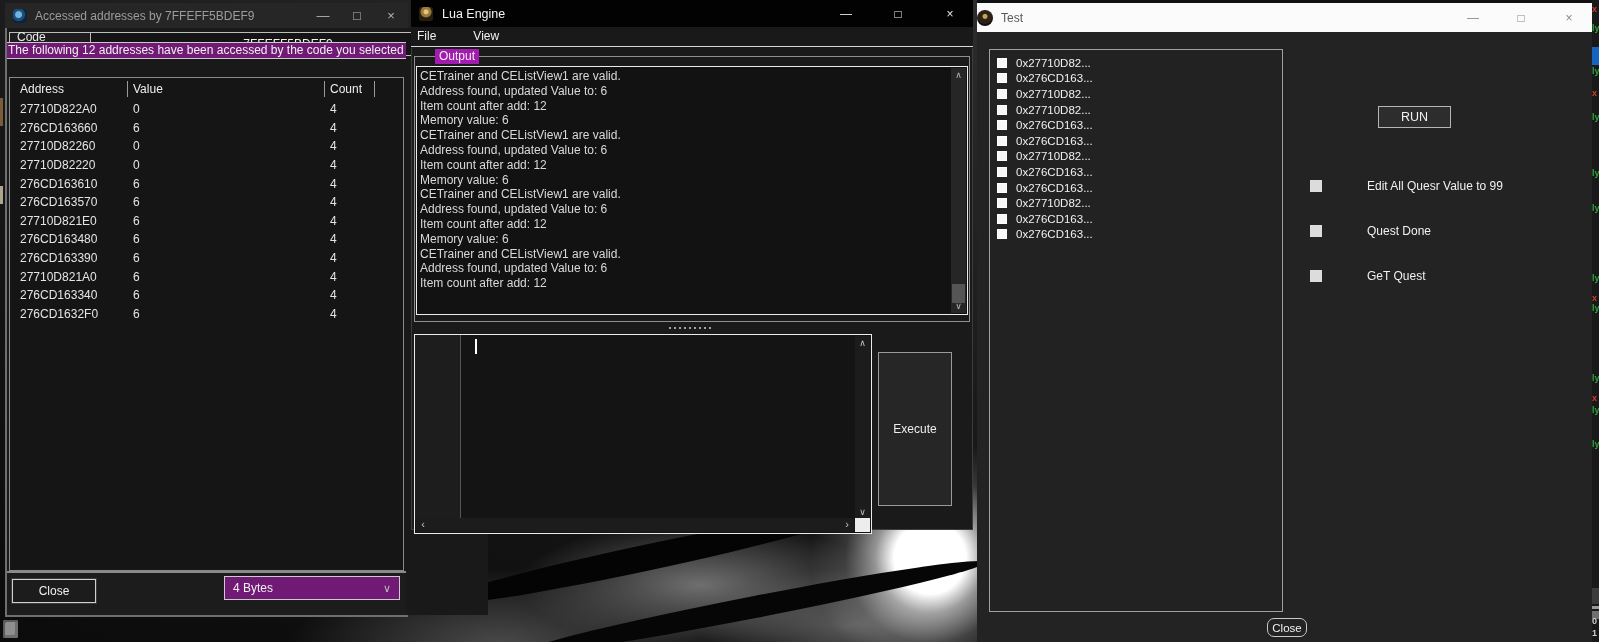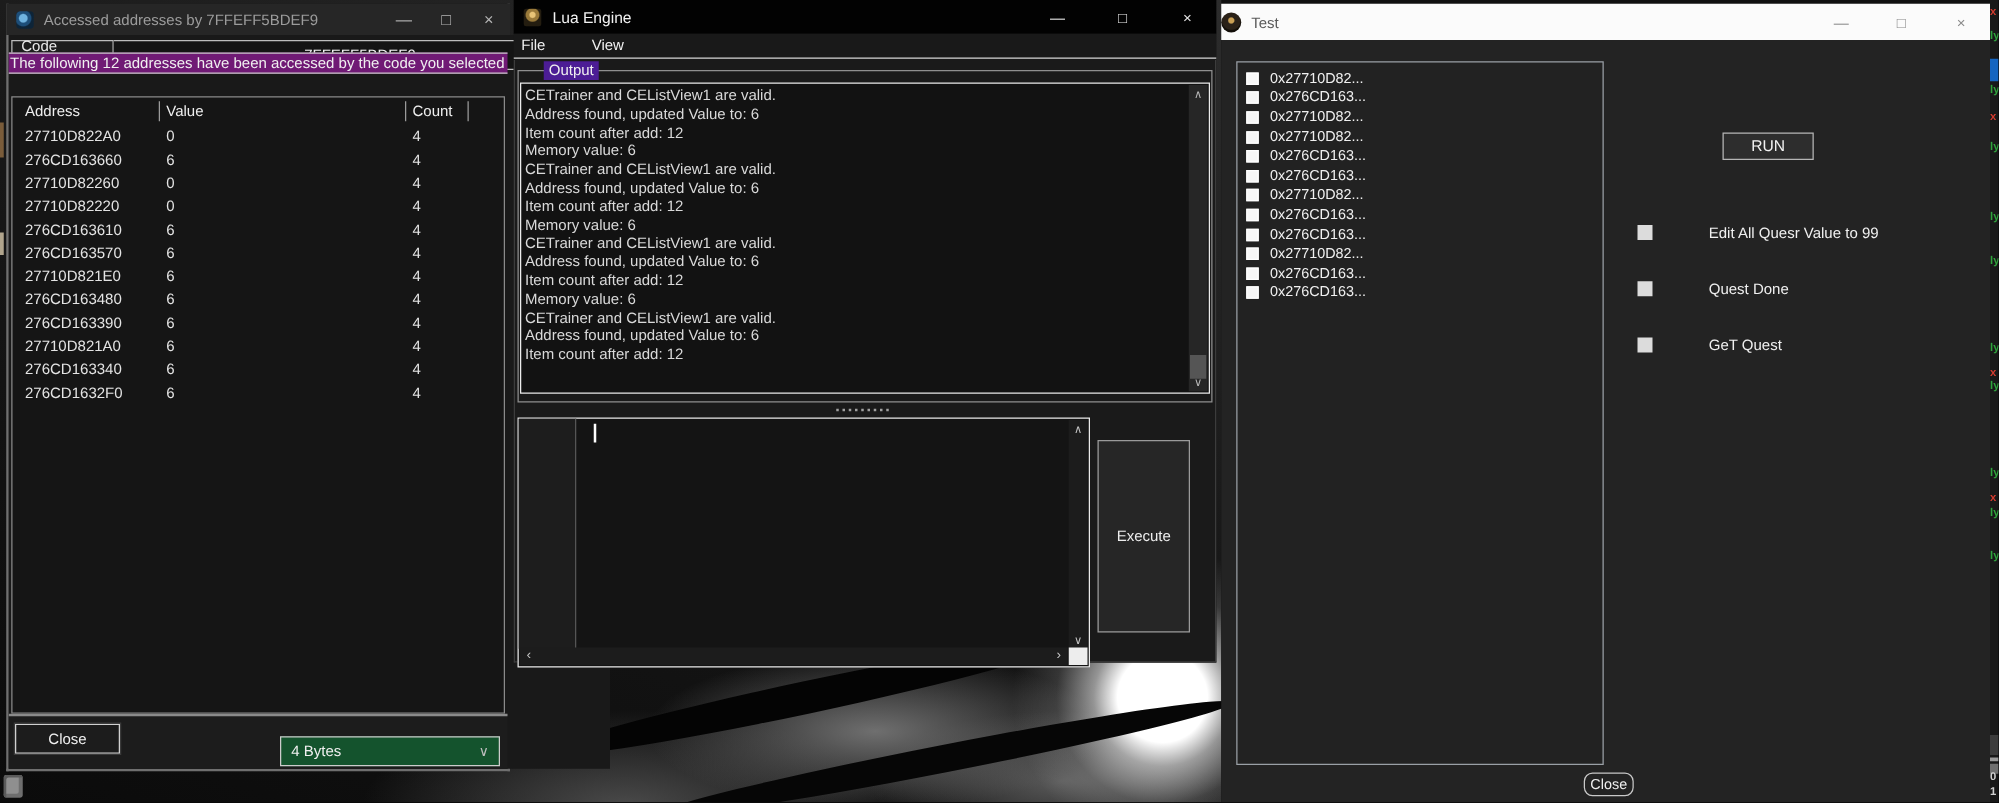--- a/index.html
+++ b/index.html
@@ -49,38 +49,38 @@
   .t-header{display:grid;grid-template-columns:118px 197px 50px 1fr;height:22px;align-items:center;color:#eeeeee;font-size:12px;}
   .t-header .th{height:16px;line-height:16px;border-right:1px solid #9a9a9a;padding-left:10px;}
   .t-header .th.c2,.t-header .th.c3{padding-left:5px;}
   .t-header .th.c4{border-right:none;}
   .t-row{display:grid;grid-template-columns:118px 197px 1fr;height:18.6px;align-items:center;color:#e4e4e4;font-size:12px;}
   .t-row .td.c1{padding-left:10px;}
   .t-row .td.c2,.t-row .td.c3{padding-left:5px;}
   .aw-bottom{position:absolute;left:0px;bottom:0px;width:399px;height:44px;border-top:2px solid #8a8a8a;background:#1c1c1c;}
   .aw-close{position:absolute;left:5px;top:6px;width:84px;height:24px;background:#1c1c1c;border:1px solid #d0d0d0;outline:1px solid #3a3a3a;
     color:#f0f0f0;font-size:12px;}
-  .aw-select{position:absolute;right:6px;top:16px;width:176px;height:24px;border:1px solid #cccccc;background:#14532d;color:#f0f0f0;font-size:12px;
+  .aw-select{position:absolute;right:6px;top:3px;width:176px;height:24px;border:1px solid #cccccc;background:#701a75;color:#f0f0f0;font-size:12px;
     display:flex;align-items:center;padding:0 8px;}
   .aw-select .chev{margin-left:auto;color:#bdbdbd;font-size:11px;}
 
   
   .win-lua{left:411px;top:0;width:562px;height:530px;background:#1a1a1a;}
   .win-lua .titlebar{height:27px;background:#020202;padding-left:8px;}
   .lua-icon{width:14px;height:14px;margin-right:9px;border-radius:2px;
     background:radial-gradient(circle at 50% 35%,#e8c477 0 2px,#9a7a3a 3px 5px,#241d10 6px);}
   .win-lua .title{font-size:12.5px;color:#f2f2f2;}
   .win-lua .winbtns{padding-right:12px;gap:30px;}
   .win-lua .wbtn{color:#e8e8e8;width:22px;}
   .menubar{position:absolute;left:0;top:27px;width:562px;height:20px;background:#191919;border-bottom:1px solid #d6d6d6;display:flex;align-items:center;}
   .menu-item{color:#f0f0f0;font-size:12px;padding:2px 9px 3px 4px;margin-left:24px;}
   .menu-item:first-child{margin-left:2px;}
   .lua-client{position:absolute;left:0;top:48px;width:562px;height:482px;background:#1a1a1a;border:1px solid #3c3c3c;border-top:none;}
   .output-group{position:absolute;left:2px;top:8px;width:556px;height:266px;border:1px solid #8f8f8f;}
-  .output-legend{position:absolute;left:20px;top:-8px;background:#4c1d95;padding:0 4px;color:#f0f0f0;font-size:12px;line-height:15px;text-align:right;}
+  .output-legend{position:absolute;left:20px;top:-8px;background:#a21caf;padding:0 4px;color:#f0f0f0;font-size:12px;line-height:15px;text-align:right;}
   .output-box{position:absolute;left:1px;top:9px;width:552px;height:249px;border:1px solid #ececec;background:#121212;overflow:hidden;}
   .out-lines{position:absolute;left:3px;top:2px;right:18px;}
   .out-line{color:#d9d9d9;font-size:12px;line-height:14.8px;white-space:nowrap;}
   .sbar-v{position:absolute;right:1px;top:1px;width:15px;bottom:1px;background:#262626;}
   .sbar-v .arr{position:absolute;left:0;width:15px;height:14px;color:#b9b9b9;font-size:9px;text-align:center;line-height:14px;}
   .sbar-v .arr.up{top:0;}
   .sbar-v .arr.down{bottom:0;}
   .out-thumb{position:absolute;left:1px;width:13px;top:216px;height:19px;background:#555555;}
   .splitter{position:absolute;left:0;top:276px;width:556px;height:8px;display:flex;align-items:center;justify-content:center;gap:3px;}
   .splitter i{width:2px;height:2px;background:#a0a0a0;display:block;}

